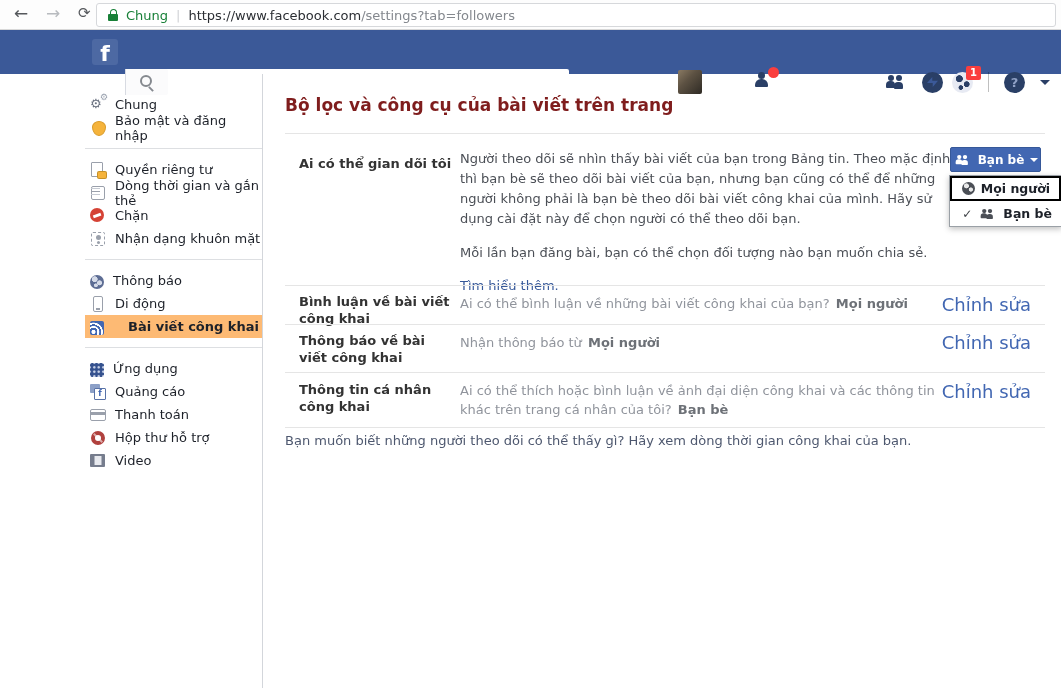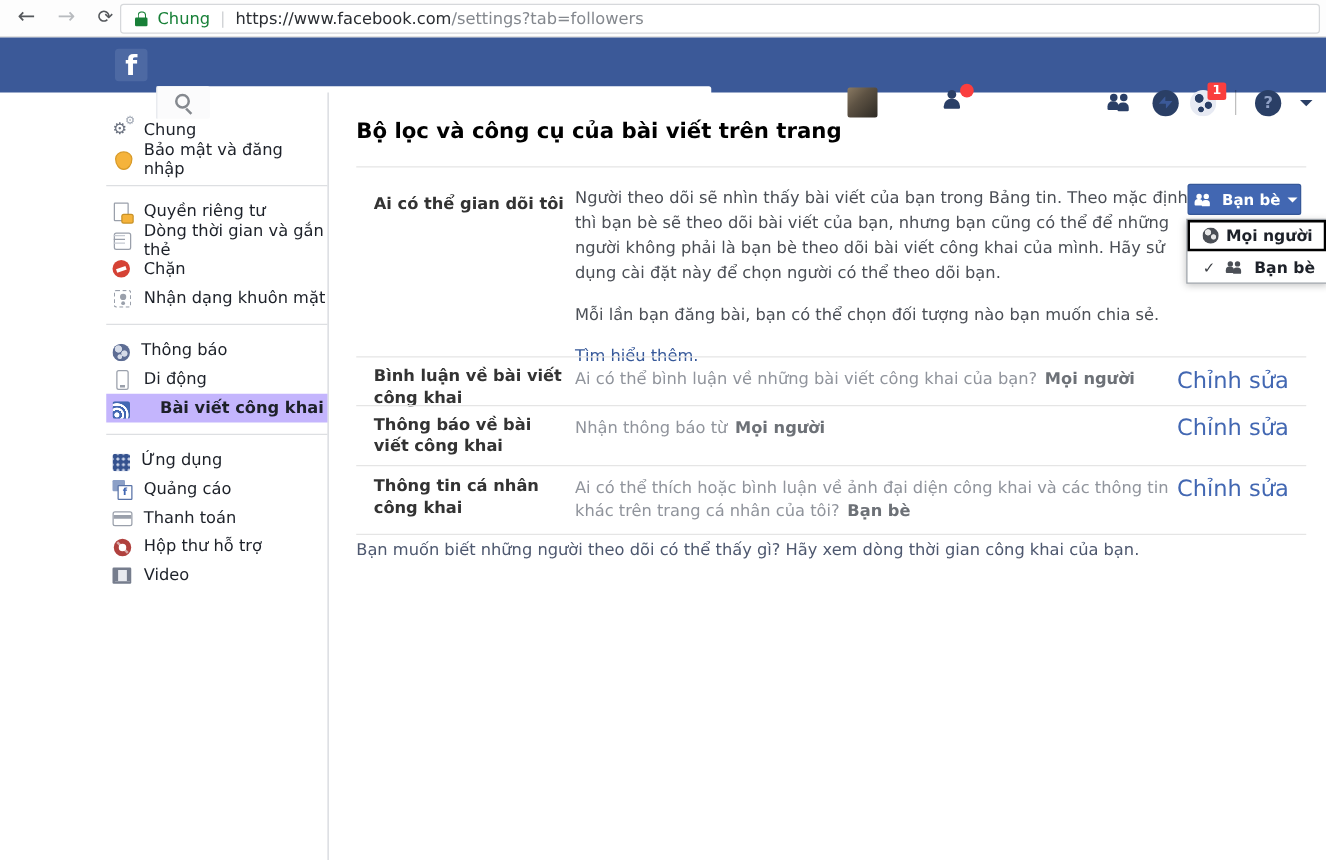--- a/index.html
+++ b/index.html
@@ -67,21 +67,21 @@
           color:#8fa0c5;font-weight:bold;font-size:13px;text-align:center;line-height:21px;cursor:pointer;}
   .caret-dn{width:0;height:0;border-left:5px solid transparent;border-right:5px solid transparent;
           border-top:5px solid #2a3f66;position:absolute;left:1040px;top:50px;cursor:pointer;}
 
   
   .vdivider{position:absolute;left:262px;top:74px;width:1px;bottom:0;background:#d3d6db;}
 
   
   .sidebar{position:absolute;left:85px;top:93px;width:177px;}
   .snav-item{display:flex;align-items:center;gap:9px;height:23px;padding-left:5px;cursor:pointer;color:#1d2129;}
-  .snav-item.sel{background:#c4b5fd;font-weight:bold;gap:24px;}
+  .snav-item.sel{background:#fdba74;font-weight:bold;gap:24px;}
   .sgroup-div{border:none;border-top:1px solid #dddfe2;margin:9px 0;}
   .si{width:16px;height:16px;flex:none;position:relative;display:inline-block;}
   .i-gears::before{content:"⚙";position:absolute;left:0;top:-1px;font-size:13px;color:#6b7280;}
   .i-gears::after{content:"⚙";position:absolute;right:-2px;top:-5px;font-size:9px;color:#9aa2af;}
   .i-shield{top:1px;}
   .i-shield::before{content:"";position:absolute;left:2px;top:0;width:12px;height:13px;background:#f5b33b;
       border:1px solid #d89a28;border-radius:50% 50% 50% 50%/40% 40% 60% 60%;}
   .i-privacy::before{content:"";position:absolute;left:1px;top:0;width:10px;height:13px;background:#fff;border:1px solid #9aa0ab;border-radius:1px;}
   .i-privacy::after{content:"";position:absolute;right:0;bottom:0;width:8px;height:6px;background:#f5b33b;border-radius:1px;
       box-shadow:0 0 0 1px #c79126;}
@@ -113,21 +113,21 @@
       border-radius:1px;color:#4267b2;font-weight:bold;font-size:8px;text-align:center;line-height:10px;}
   .i-payments::before{content:"";position:absolute;left:0;top:2px;width:14px;height:10px;border:1px solid #9aa0ab;border-radius:2px;background:#fff;}
   .i-payments::after{content:"";position:absolute;left:1px;top:5px;width:14px;height:3px;background:#9aa0ab;}
   .i-support::before{content:"";position:absolute;left:1px;top:1px;width:6px;height:6px;border:4px solid #b0413e;border-radius:50%;background:#fff;}
   .i-support::after{content:"";position:absolute;left:2px;top:7px;width:12px;height:2px;background:#fff;opacity:.55;transform:rotate(45deg);}
   .i-video::before{content:"";position:absolute;left:0;top:1px;width:15px;height:13px;background:#767d8d;border-radius:1px;}
   .i-video::after{content:"";position:absolute;left:1.5px;top:3px;width:12px;height:9px;background:#e8eaef;
       box-shadow:inset 2.5px 0 0 #767d8d, inset -2.5px 0 0 #767d8d, inset 4px 0 0 #e8eaef, inset -4px 0 0 #e8eaef;}
 
   
-  .page-title{position:absolute;left:285px;top:95px;font-size:17px;font-weight:bold;color:#000000;}
+  .page-title{position:absolute;left:285px;top:95px;font-size:17px;font-weight:bold;color:#7f1d1d;}
   .hline{position:absolute;left:285px;right:16px;height:1px;background:#e5e5e5;}
   .row-label{position:absolute;left:299px;width:155px;font-weight:bold;font-size:13px;color:#333;line-height:17px;}
   .row-desc{position:absolute;left:460px;width:492px;font-size:13px;color:#90949c;line-height:19px;}
   .row-desc b{color:#6d7177;margin-left:2px;}
   .follow-desc{color:#4b4f56;line-height:20px;}
   .learn-link{color:#365899;cursor:pointer;display:inline-block;margin-top:13px;}
   .edit-link{position:absolute;right:30px;color:#4267b2;font-size:18px;cursor:pointer;}
   .footer-note{position:absolute;left:285px;top:433px;color:#4e586f;font-size:13px;}
 
   

